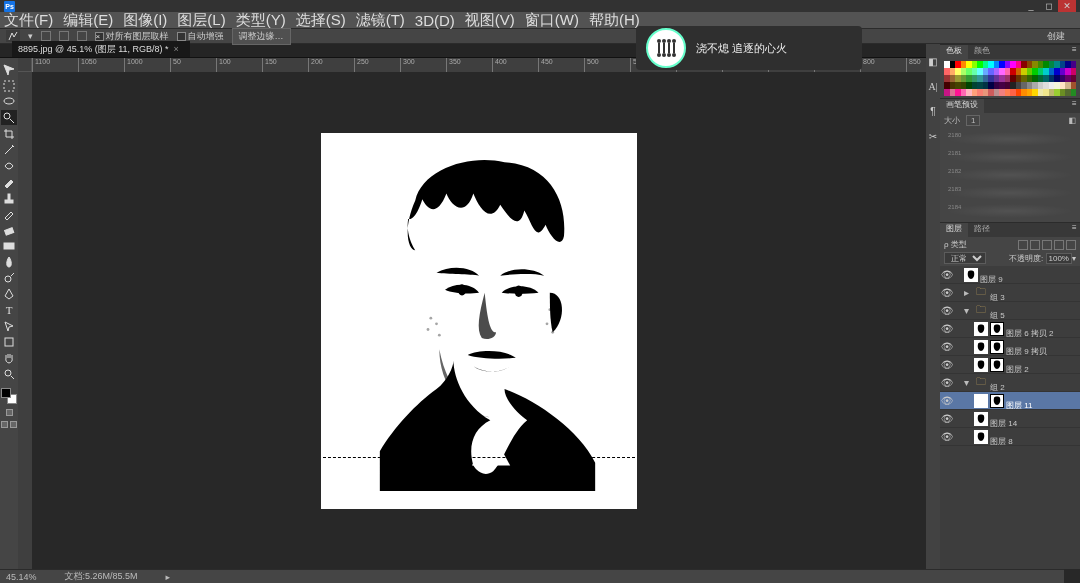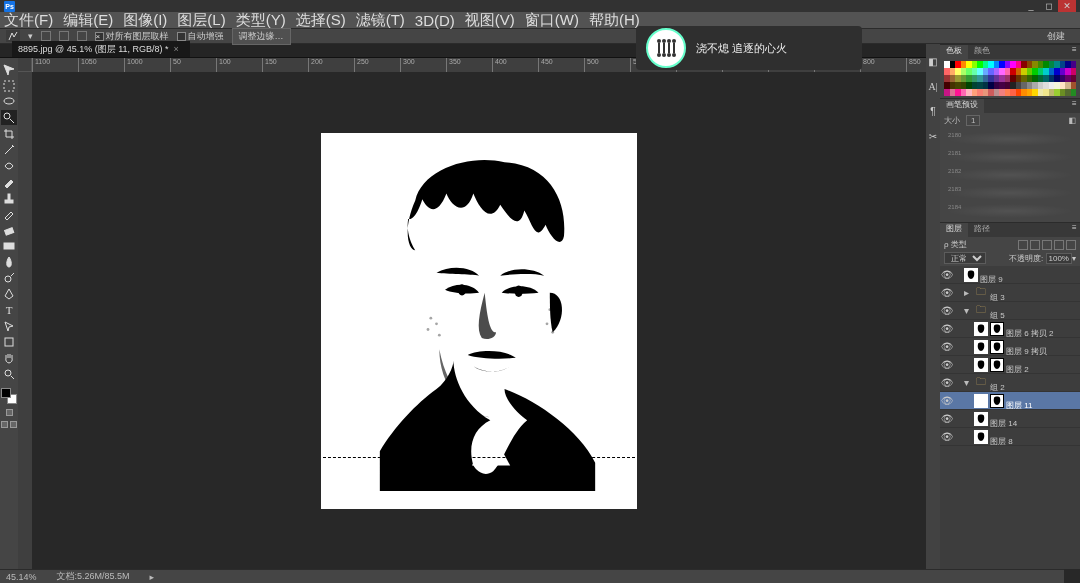--- a/index.html
+++ b/index.html
@@ -82,21 +82,21 @@
   .layer-tree .vis { width:14px; text-align:center; color:#ccc; }
   .layer-tree .indent { width:10px; }
   .layer-tree .thumb { width:14px;height:14px;background:#fff;margin-right:2px;display:flex;align-items:center;justify-content:center; }
   .layer-tree .thumb.mask { background:#000; }
   .layer-tree .thumb svg { width:12px;height:12px; }
   .layer-tree .fold { width:10px;color:#bbb; }
   .layer-tree .grp-ic { width:14px;height:14px;display:flex;align-items:center;justify-content:center;color:#c9a95f; margin-right:2px; }
   .layer-tree .name { flex:1; white-space:nowrap; overflow:hidden; font-size:8px;margin-top:10px; }
 
   
-  .status { position:absolute; bottom:0; left:0; right:16px; height:14px; background:#454545; display:flex; align-items:center; padding:0 6px; gap:20px; font-size:9px; color:#bbb; border-top:1px solid #2b2b2b; }
+  .status { position:absolute; bottom:0; left:0; right:16px; height:14px; background:#454545; display:flex; align-items:center; padding:0 6px; gap:28px; font-size:9px; color:#bbb; border-top:1px solid #2b2b2b; }
 
   
   .toast { position:absolute; top:26px; left:636px; width:226px; height:44px; background:#2f2f2f; border-radius:4px; display:flex; align-items:center; gap:10px; padding:0 10px; }
   .toast .av { width:40px;height:40px;border-radius:50%;background:#fff;border:2px solid #6fc; display:flex;align-items:center;justify-content:center; }
   .toast .av svg { width:30px;height:30px;fill:#333; }
   .toast .txt { color:#eee; font-size:11px; }
 
   .pal-btn { margin-left:auto; width:14px; text-align:center; color:#ccc; }
   .stroke-label { position:absolute; left:2px; font-size:6px; color:#888; }
   .opt-tog { width:10px;height:10px;border:1px solid #777;display:inline-block; }

